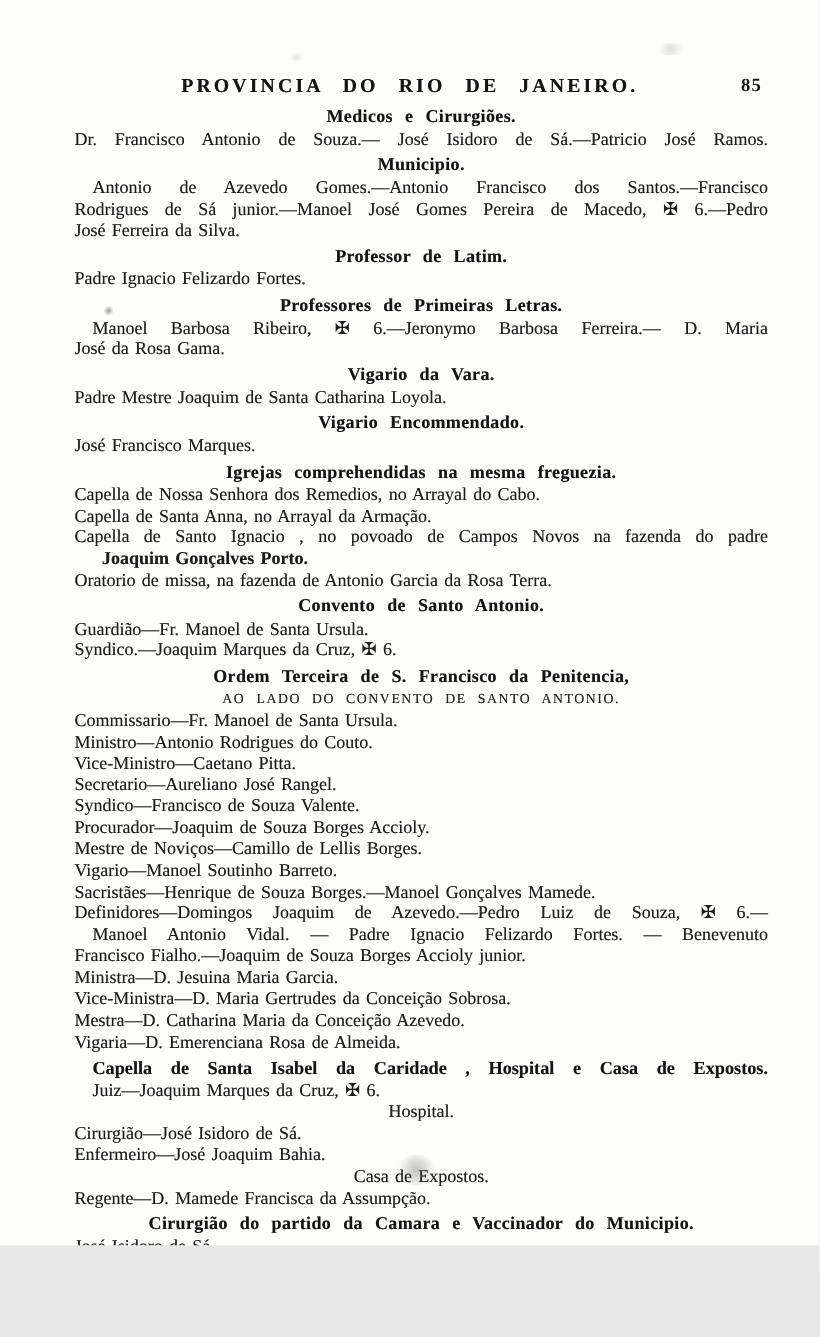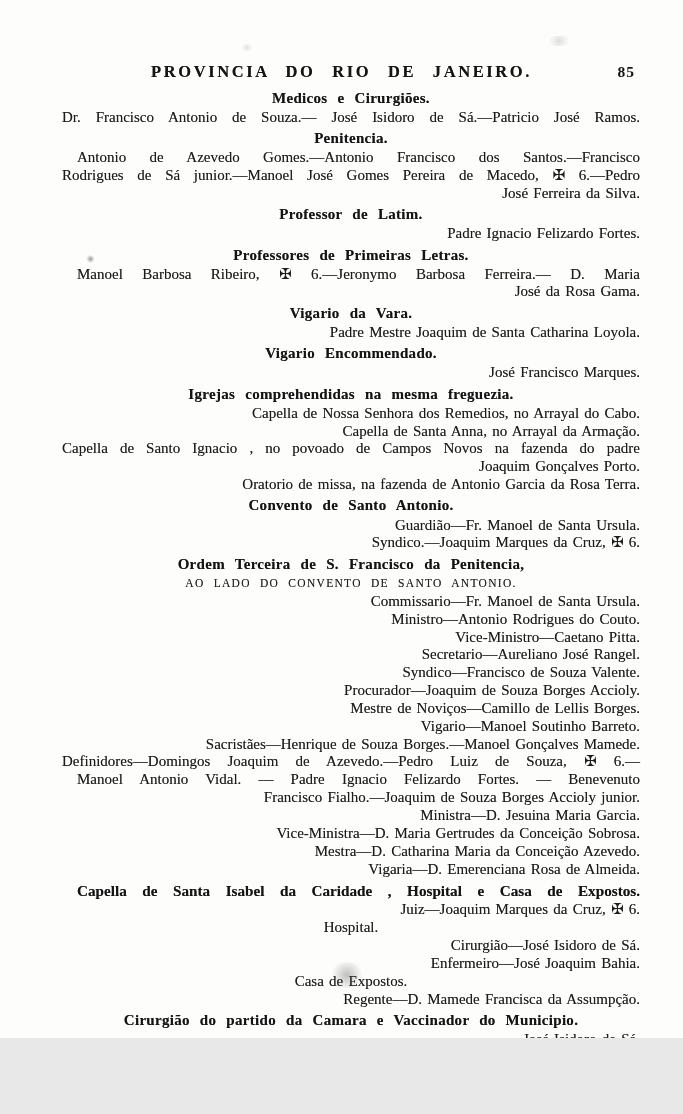--- a/index.html
+++ b/index.html
@@ -52,27 +52,27 @@
     font-weight:bold;
     text-align:center;
     font-size:15px;
     line-height:18.6px;
     word-spacing:6px;
     letter-spacing:.3px;
     margin:2.5px 0 1.5px;
     color:#141414;
   }
   
-  p.b{text-align:right;}
+  p.b{text-align:left;}
   
   p.j{text-align:justify;text-align-last:justify;}
   
   p.bi{text-indent:15px;}
   
-  p.hang{padding-left:23px;}
+  p.hang{padding-left:23px;font-weight:bold;}
   
   p.sc{
     text-align:center;
     font-size:11.5px;
     line-height:16px;
     letter-spacing:1.3px;
     word-spacing:5px;
     margin:1px 0 2px;
     color:#232323;
   }
@@ -107,21 +107,21 @@
 
 <div class="page">
   <div class="header">
     <div class="running-head">PROVINCIA DO RIO DE JANEIRO.</div>
     <div class="page-number">85</div>
   </div>
 
   <div class="text-block" id="text-block">
       <p class="h">Medicos e Cirurgiões.</p>
       <p class="b j">Dr. Francisco Antonio de Souza.— José Isidoro de Sá.—Patricio José Ramos.</p>
-      <p class="h">Penitencia.</p>
+      <p class="h">Municipio.</p>
       <p class="b bi j">Antonio de Azevedo Gomes.—Antonio Francisco dos Santos.—Francisco</p>
       <p class="b j">Rodrigues de Sá junior.—Manoel José Gomes Pereira de Macedo, ✠ 6.—Pedro</p>
       <p class="b">José Ferreira da Silva.</p>
       <p class="h">Professor de Latim.</p>
       <p class="b">Padre Ignacio Felizardo Fortes.</p>
       <p class="h">Professores de Primeiras Letras.</p>
       <p class="b bi j">Manoel Barbosa Ribeiro, ✠ 6.—Jeronymo Barbosa Ferreira.— D. Maria</p>
       <p class="b">José da Rosa Gama.</p>
       <p class="h">Vigario da Vara.</p>
       <p class="b">Padre Mestre Joaquim de Santa Catharina Loyola.</p>

